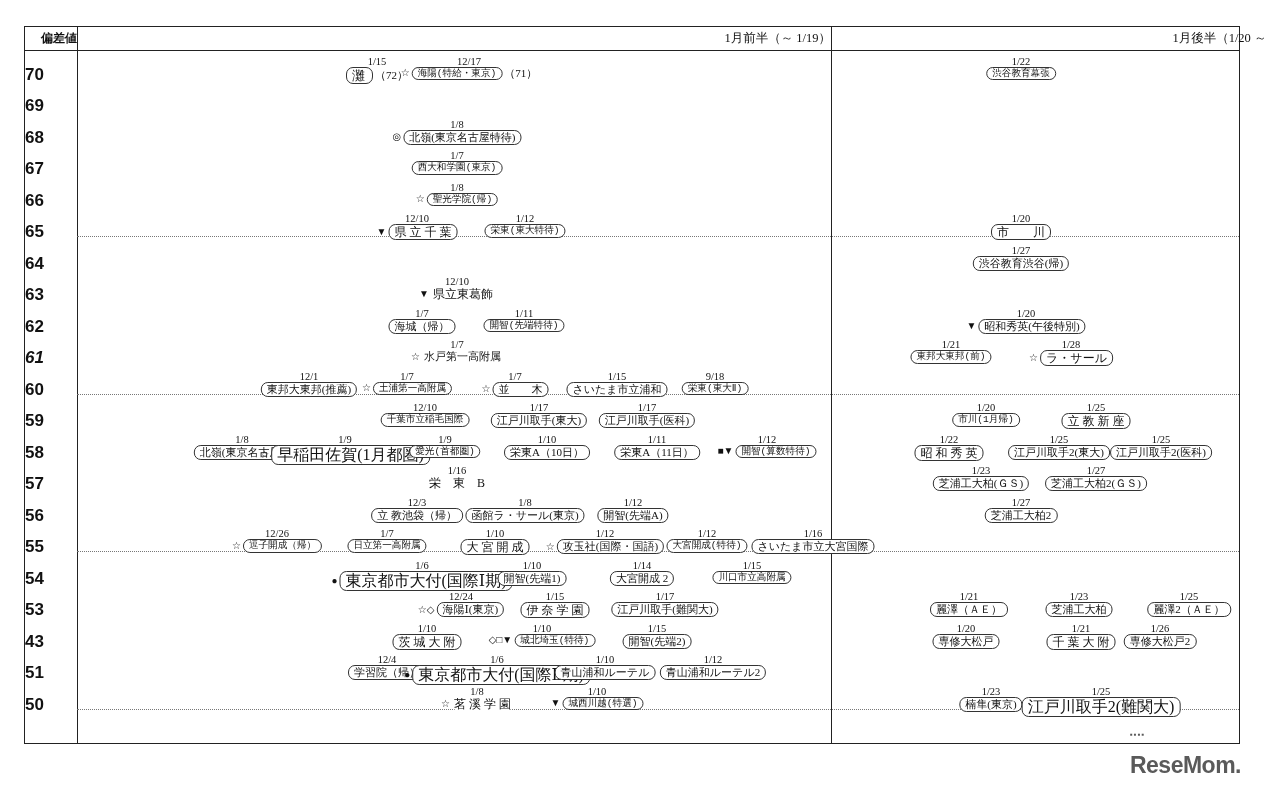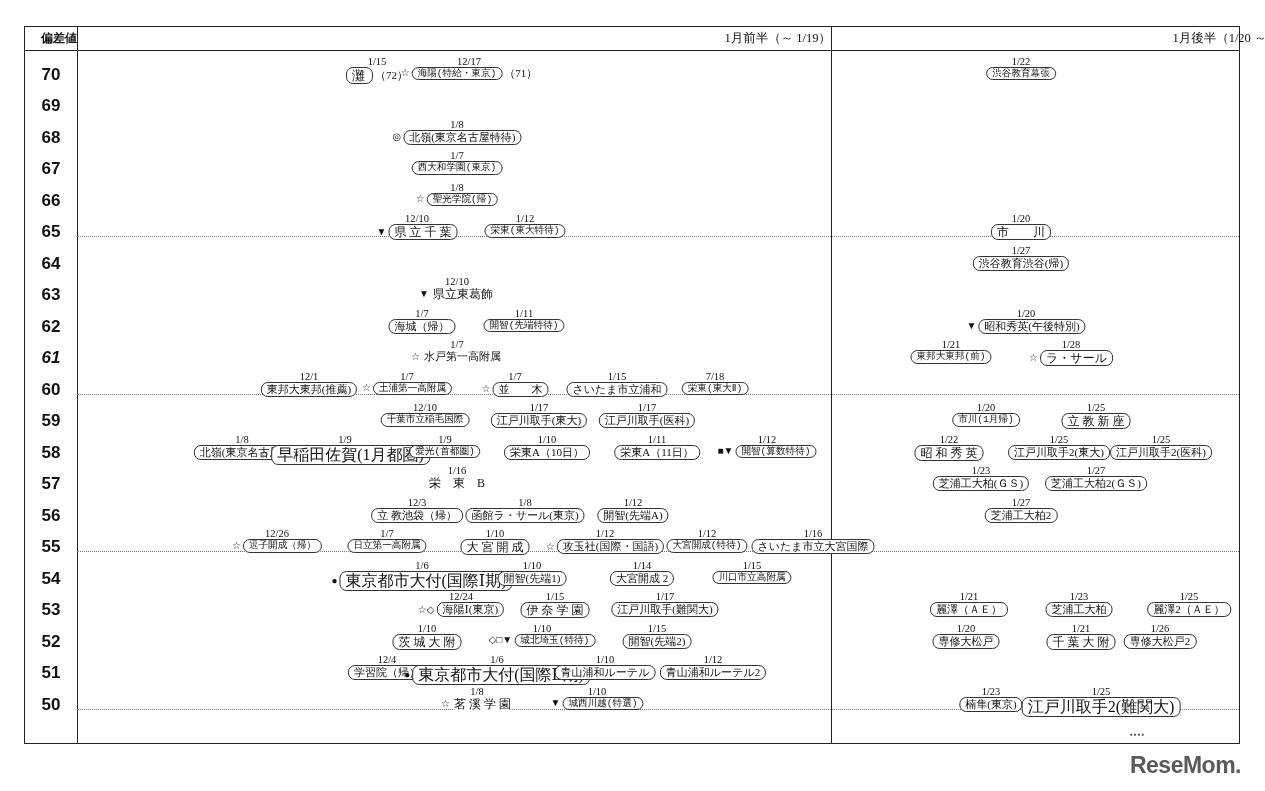--- a/index.html
+++ b/index.html
@@ -21,21 +21,21 @@
            font-family:"Liberation Sans","DejaVu Sans",sans-serif;}
   .hdr .c1{left:52px;width:754px;border-right:1px solid #222;}
   .hdr .c2{left:806px;width:448px;}
 
   .colsep{position:absolute;top:24px;bottom:0;width:0;border-left:1px solid #222;}
   .sep0{left:52px;}
   .sep1{left:806px;}
 
   .row{position:absolute;left:0;width:100%;height:45px;}
   .score{
-    position:absolute;left:0;width:52px;text-align:center;
+    position:absolute;left:0;width:52px;
     font-family:"Liberation Sans","DejaVu Sans",sans-serif;
     font-weight:bold;font-size:17px;
   }
   .dotted{
     position:absolute;left:52px;right:0;border-top:1px dotted #777;height:0;
   }
   
   .entry{position:absolute;text-align:center;white-space:nowrap;}
   .date{font-size:10.5px;line-height:11px;text-align:center;font-family:"Liberation Serif",serif;}
   .namewrap{display:flex;align-items:center;justify-content:center;gap:2px;line-height:1;}
@@ -235,21 +235,21 @@
             <span class="name s11">並　　木</span>
           </div>
         </div>
         <div class="entry" style="left: 592px; top: 4.5px; transform: translateX(-50%);">
           <div class="date">1/15</div>
           <div class="namewrap">
             <span class="name s9">さいたま市立浦和</span>
           </div>
         </div>
         <div class="entry" style="left: 690px; top: 4.5px; transform: translateX(-50%);">
-          <div class="date">7/18</div>
+          <div class="date">9/18</div>
           <div class="namewrap">
             <span class="name s10">栄東(東大Ⅱ)</span>
           </div>
         </div>
       </div>
       <div class="row" style="top: 370.5px;">
         <div class="score" style="top: 13.5px;">59</div>
         <div class="entry" style="left: 400px; top: 4.5px; transform: translateX(-50%);">
           <div class="date">12/10</div>
           <div class="namewrap">
@@ -492,21 +492,21 @@
           </div>
         </div>
         <div class="entry" style="left: 1164px; top: 4.5px; transform: translateX(-50%);">
           <div class="date">1/25</div>
           <div class="namewrap">
             <span class="name s11">麗澤2（ＡＥ）</span>
           </div>
         </div>
       </div>
       <div class="row" style="top: 591px;">
-        <div class="score" style="top: 13.5px;">52</div>
+        <div class="score" style="top: 13.5px;">43</div>
         <div class="entry" style="left: 402px; top: 4.5px; transform: translateX(-50%);">
           <div class="date">1/10</div>
           <div class="namewrap">
             <span class="name s12">茨 城 大 附</span>
           </div>
         </div>
         <div class="entry" style="left: 517px; top: 4.5px; transform: translateX(-50%);">
           <div class="date">1/10</div>
           <div class="namewrap">
             <span class="mark">◇□▼</span>

